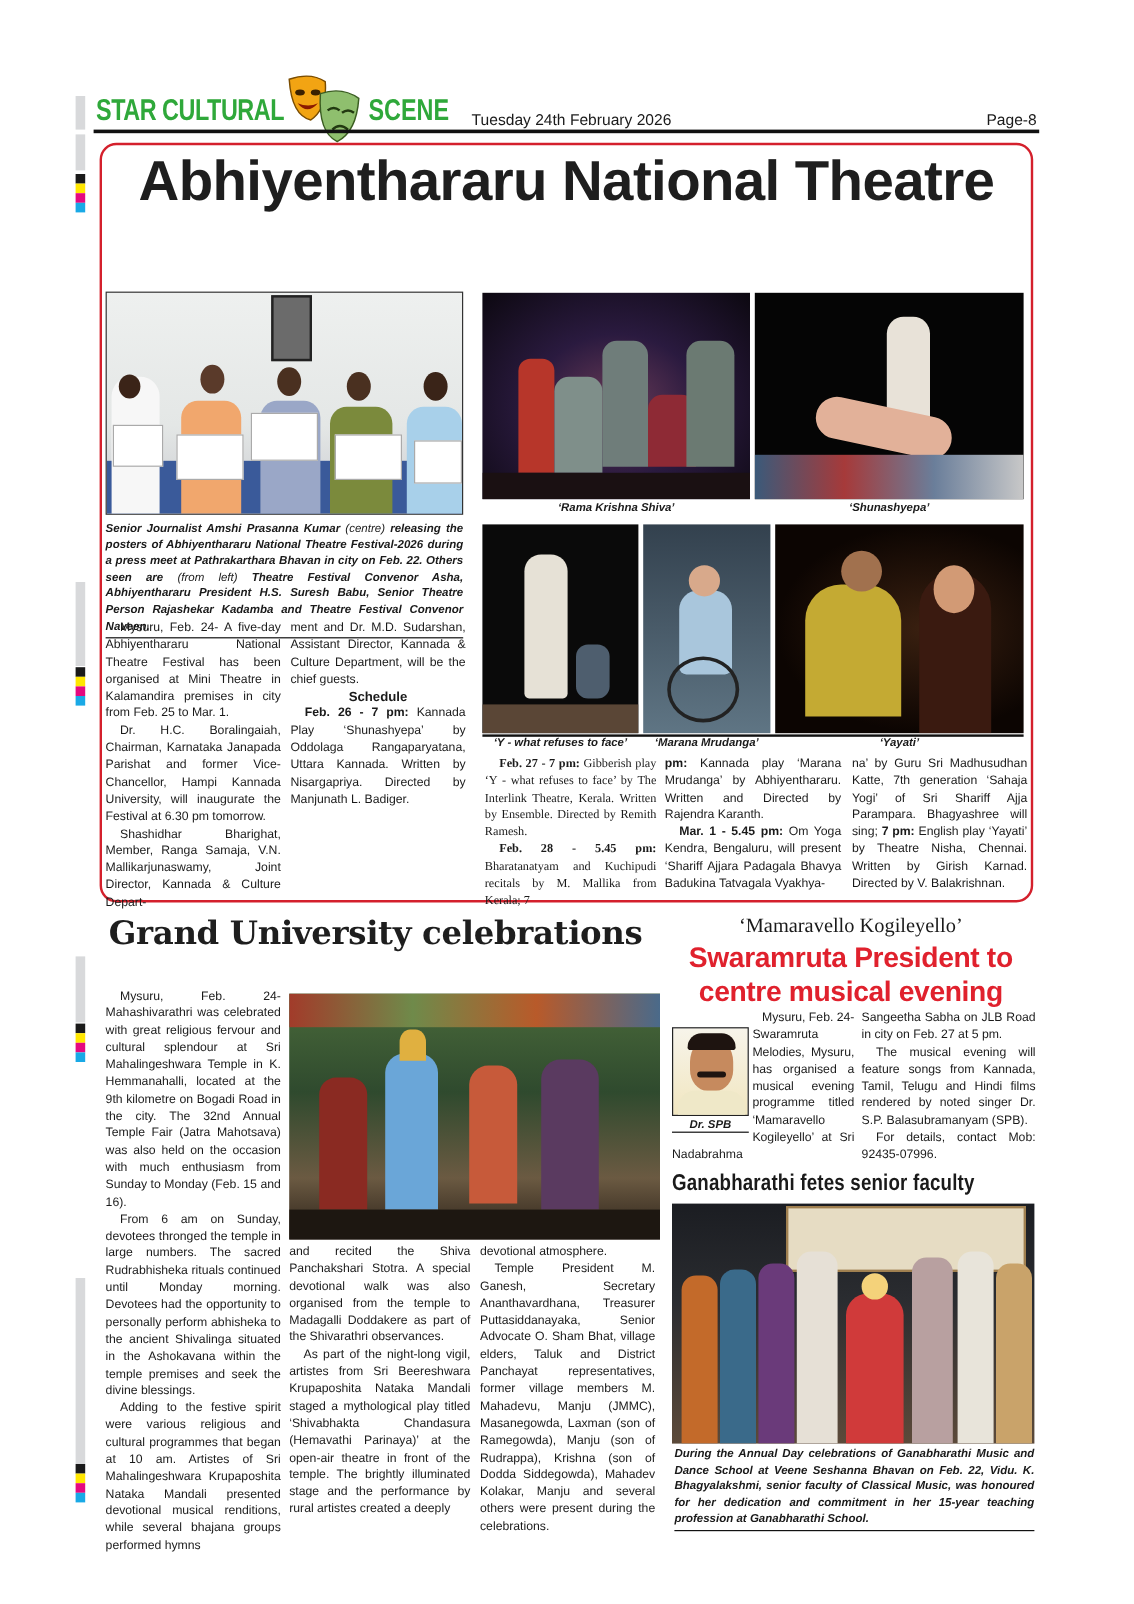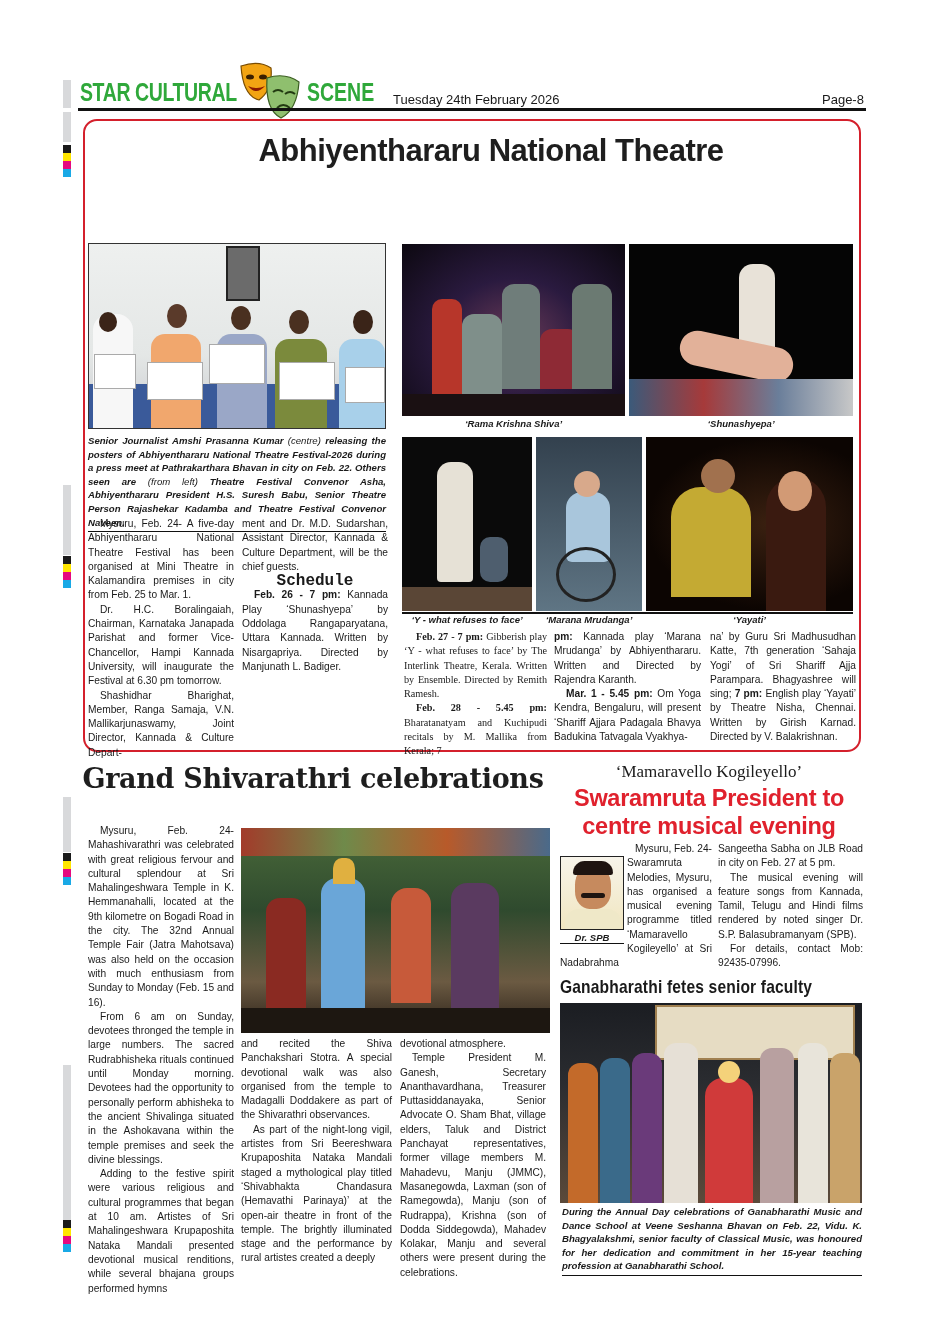--- a/index.html
+++ b/index.html
@@ -15,29 +15,29 @@
   .mast-date { left: 393px; top: 92px; font-size: 13px; }
   .mast-page { left: 822px; top: 92px; font-size: 13px; }
   .mast-rule { left: 78px; top: 108px; width: 788px; height: 3px; background: #111; }
   .gray-bar { background: #d8d9db; width: 8px; }
   .cmyk { width: 8px; }
   .cmyk div { height: 8px; }
   .k { background: #1a1a1a; } .y { background: #ffe600; } .m { background: #e5097f; } .c { background: #19a9e6; }
 
   
   .main-box { left: 83px; top: 119px; width: 778px; height: 633px; border: 2px solid #d4202c; border-radius: 14px; }
-  .headline { left: 86px; top: 124px; width: 772px; text-align: center; font-family: "Liberation Sans", sans-serif; font-weight: bold; font-size: 31px; line-height: 54px; color: #1e1e1e; letter-spacing: -0.5px; margin-left: 19px; }
+  .headline { left: 86px; top: 124px; width: 772px; text-align: center; font-family: "Liberation Sans", sans-serif; font-weight: bold; font-size: 47px; line-height: 54px; color: #1e1e1e; letter-spacing: -0.5px; }
 
   .photo { overflow: hidden; }
   .cap-i { font-style: italic; font-weight: bold; font-size: 9.5px; text-align: center; }
 
   .col { font-size: 10.2px; line-height: 14.3px; text-align: justify; }
   .col p { text-indent: 12px; }
   .col b { font-weight: bold; }
-  .sched-title { text-align: center; font-weight: bold; font-size: 16px; text-indent: 0 !important; font-family: Liberation Mono, monospace; }
+  .sched-title { text-align: center; font-weight: bold; font-size: 11px; text-indent: 0 !important; }
 
   .caption1 { left: 88px; top: 434px; width: 298px; font-style: italic; font-weight: bold; font-size: 9.6px; line-height: 13.6px; text-align: justify; border-bottom: 1.5px solid #111; padding-bottom: 2px; }
   .caption1 .light { font-weight: normal; }
 
   .rule-thin { height: 1.5px; background: #111; }
 
   
   .shiv-head { left: 78px; top: 762px; width: 470px; text-align: center; font-family: "DejaVu Serif", serif; font-weight: bold; font-size: 27px; line-height: 33px; color: #1e1e1e; letter-spacing: -0.3px; }
 
   
@@ -179,21 +179,21 @@
 </div>
 <div class="abs col" data-name="lead-body-col4" style="left:554px;top:630px;width:147px;">
   <p style="text-indent:0" data-name="schedule-item"><b data-name="schedule-date">pm:</b><span data-name="schedule-text"> Kannada play ‘Marana Mrudanga’ by Abhiyenthararu. Written and Directed by Rajendra Karanth.</span></p>
   <p data-name="schedule-item"><b data-name="schedule-date">Mar. 1 - 5.45 pm:</b><span data-name="schedule-text"> Om Yoga Kendra, Bengaluru, will present ‘Shariff Ajjara Padagala Bhavya Badukina Tatvagala Vyakhya-</span></p>
 </div>
 <div class="abs col" data-name="lead-body-col5" style="left:710px;top:630px;width:146px;">
   <p style="text-indent:0" data-name="schedule-item"><span data-name="schedule-text">na’ by Guru Sri Madhusudhan Katte, 7th generation ‘Sahaja Yogi’ of Sri Shariff Ajja Parampara. Bhagyashree will sing; </span><b data-name="schedule-date">7 pm:</b><span data-name="schedule-text"> English play ‘Yayati’ by Theatre Nisha, Chennai. Written by Girish Karnad. Directed by V. Balakrishnan.</span></p>
 </div>
 
 <div class="abs shiv-head" data-name="shivarathri-headline">
-  <div data-name="headline-line1">Grand Shivarathri celebrations</div>
+  <div data-name="headline-line1">Grand University celebrations</div>
 </div>
 
 <div class="abs col" data-name="shivarathri-col1" style="left:88px;top:824px;width:146px;">
   <p data-name="paragraph">Mysuru, Feb. 24- Mahashivarathri was celebrated with great religious fervour and cultural splendour at Sri Mahalingeshwara Temple in K. Hemmanahalli, located at the 9th kilometre on Bogadi Road in the city. The 32nd Annual Temple Fair (Jatra Mahotsava) was also held on the occasion with much enthusiasm from Sunday to Monday (Feb. 15 and 16).</p>
   <p data-name="paragraph">From 6 am on Sunday, devotees thronged the temple in large numbers. The sacred Rudrabhisheka rituals continued until Monday morning. Devotees had the opportunity to personally perform abhisheka to the ancient Shivalinga situated in the Ashokavana within the temple premises and seek the divine blessings.</p>
   <p data-name="paragraph">Adding to the festive spirit were various religious and cultural programmes that began at 10 am. Artistes of Sri Mahalingeshwara Krupaposhita Nataka Mandali presented devotional musical renditions, while several bhajana groups performed hymns</p>
 </div>
 
 <div class="abs photo" data-name="shivarathri-play-photo" style="left:241px;top:828px;width:309px;height:205px;background:linear-gradient(180deg,#4a6a3a 0%,#2f4a2e 40%,#6b5a42 75%,#2a2018 100%);">
   <div style="position:absolute;left:0;top:0;width:309px;height:28px;background:linear-gradient(90deg,#a23b2a,#6f8a4a,#b85a2a,#4a6a8a);"></div>

